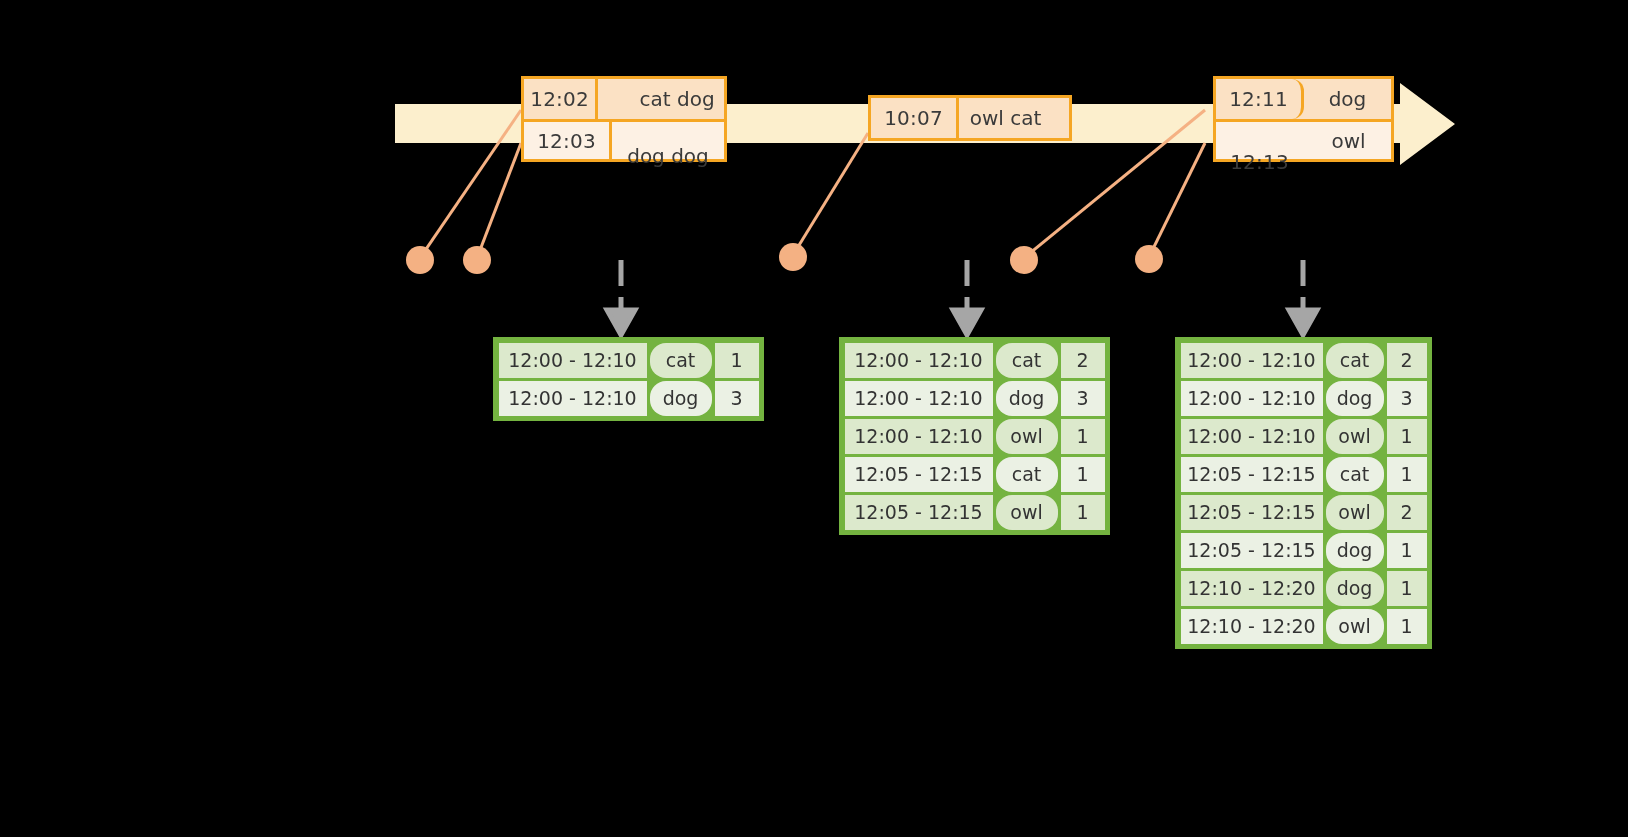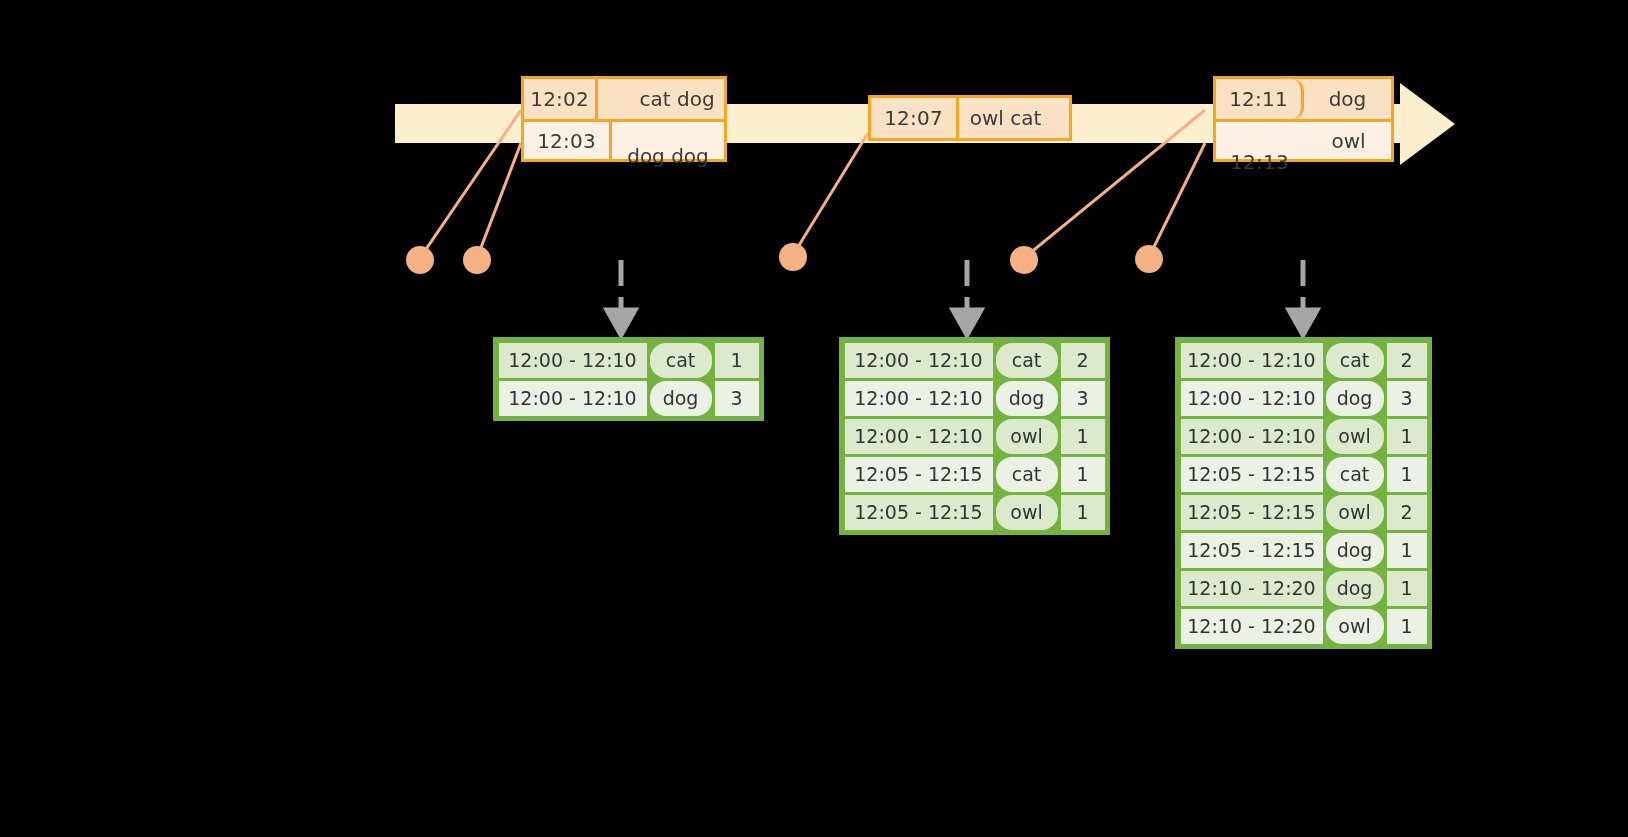--- a/index.html
+++ b/index.html
@@ -149,21 +149,21 @@
       <span class="ev-words" style="width:112px;margin-left:32px;">cat dog</span>
     </div>
     <div class="event-row shade-light">
       <span class="ev-time" style="width:88px;">12:03</span>
       <span class="ev-words" style="width:112px;margin-top:30px;">dog dog</span>
     </div>
   </div>
 
   <div class="event-box" style="left:868px; top:80px; width:204px;">
     <div class="event-row shade-dark">
-      <span class="ev-time" style="width:88px;">12:07</span>
+      <span class="ev-time" style="width:88px;">10:07</span>
       <span class="ev-words" style="width:93px;">owl cat</span>
     </div>
   </div>
 
   <div class="event-box" style="left:1213px; top:61px; width:181px;">
     <div class="event-row shade-dark">
       <span class="ev-time" style="width:88px;border-radius:12px;">12:11</span>
       <span class="ev-words" style="width:87px;">dog</span>
     </div>
     <div class="event-row shade-light">

